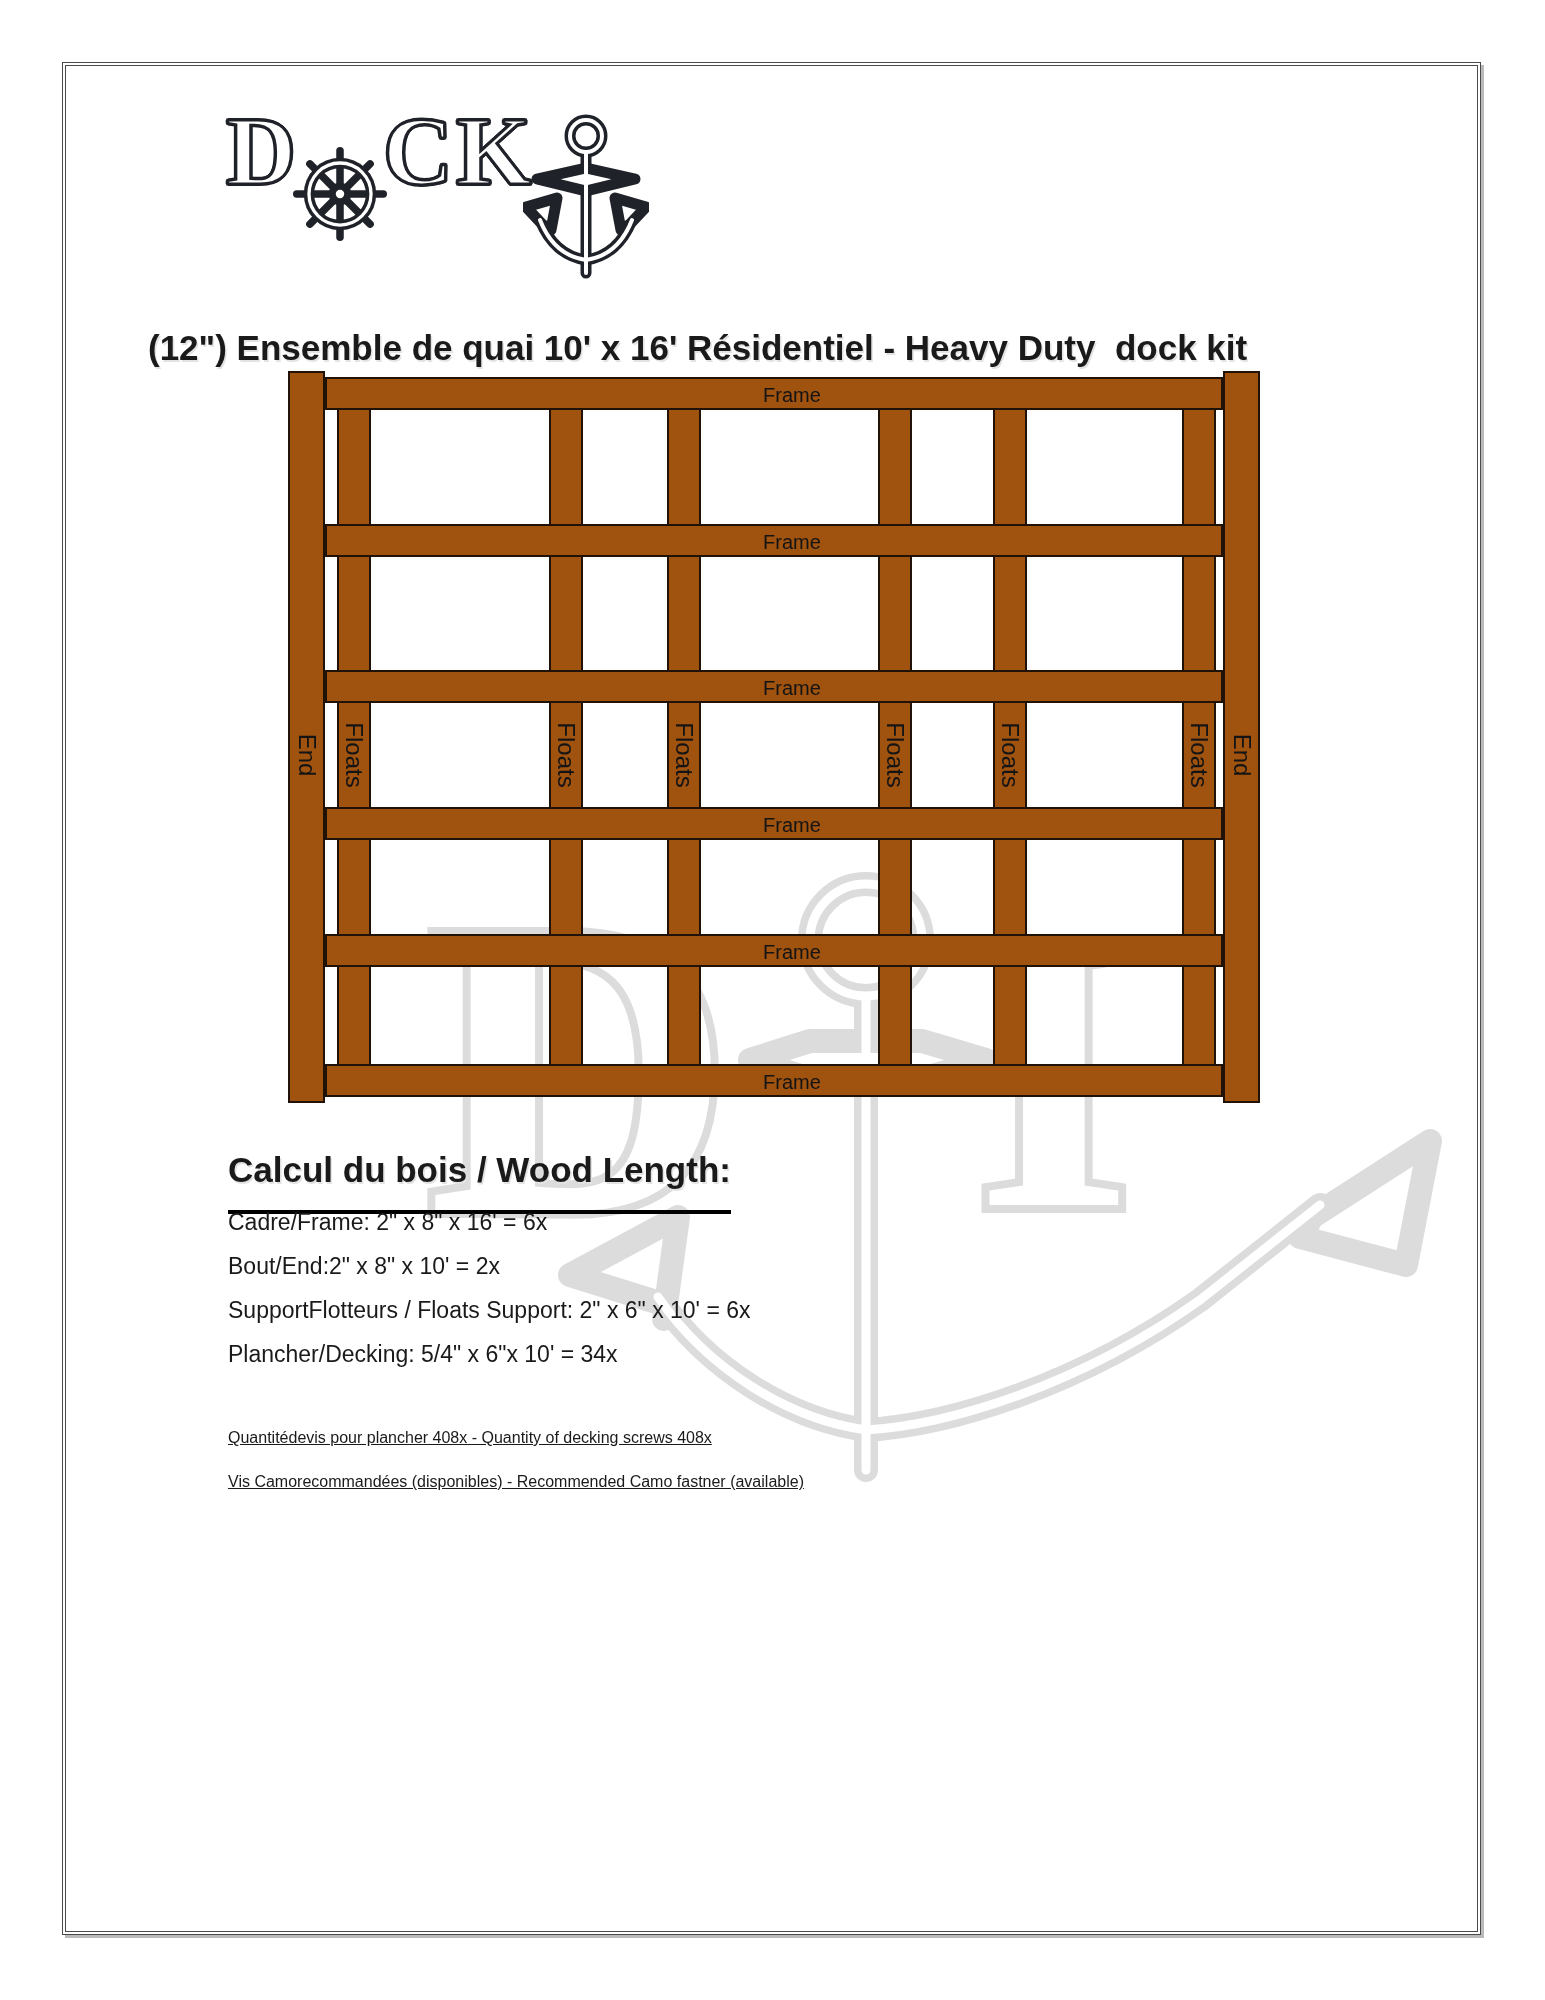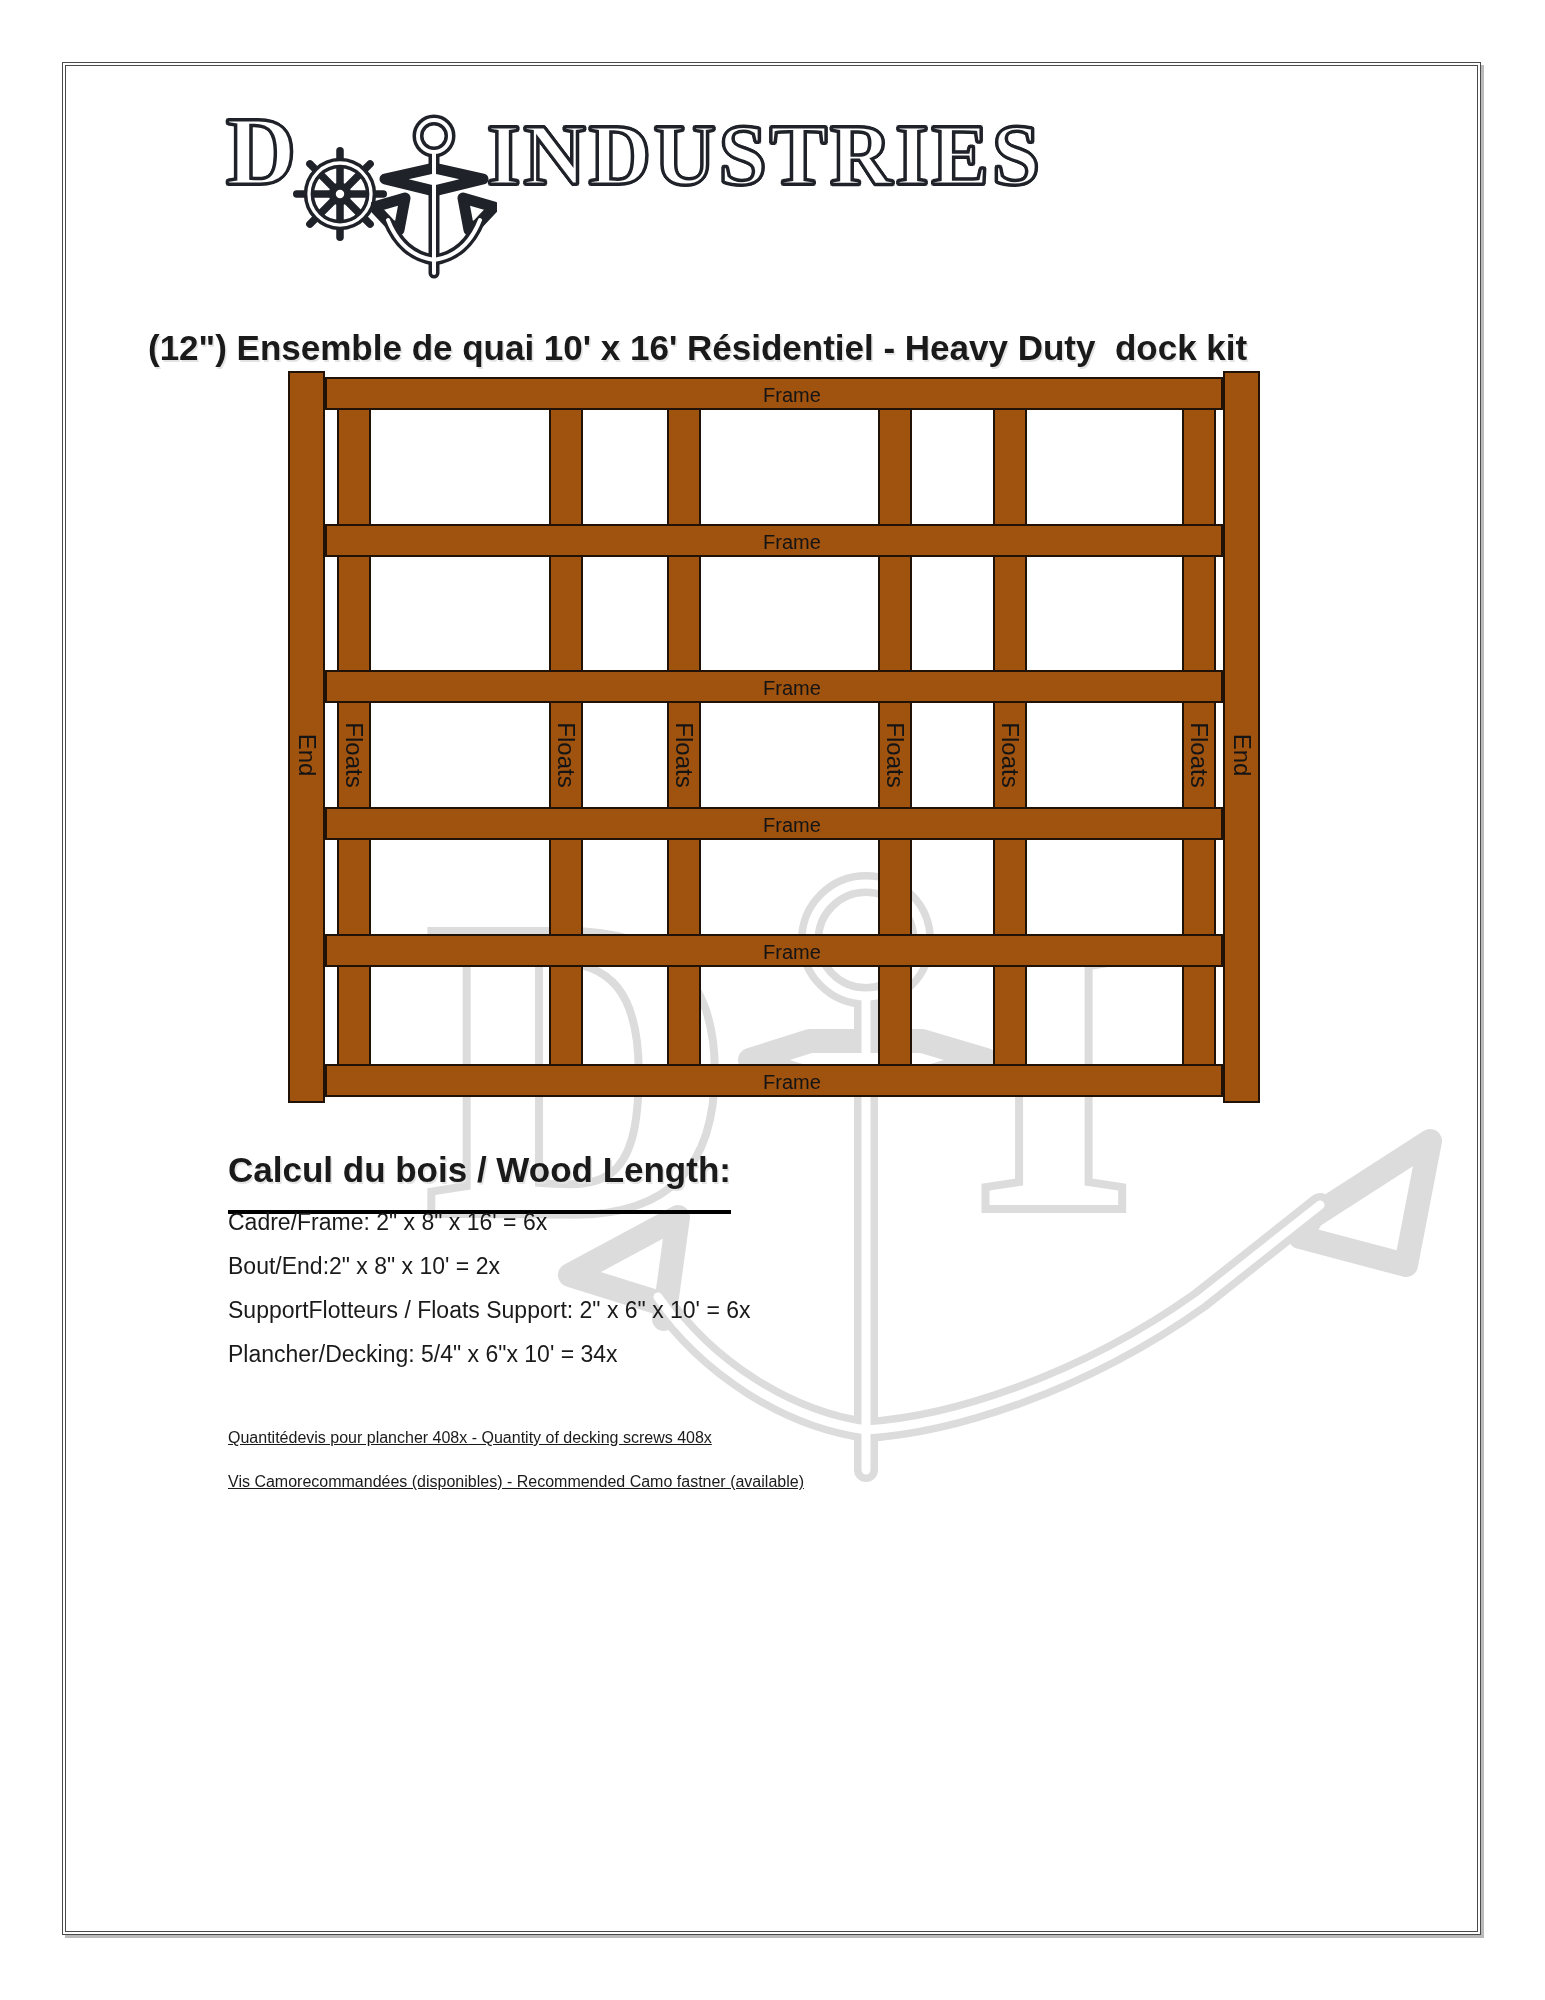--- a/index.html
+++ b/index.html
@@ -96,40 +96,40 @@
           <line x1="50" y1="50" x2="18" y2="82"></line>
             <line x1="50" y1="50" x2="82" y2="18"></line>
         </g>
         <circle cx="50" cy="50" r="33" stroke-width="11"></circle>
         <circle cx="50" cy="50" r="33" stroke="#ffffff" stroke-width="3.5"></circle>
       </g>
       <circle cx="50" cy="50" r="12" fill="#1f2228"></circle>
       <circle cx="50" cy="50" r="4.5" fill="#ffffff"></circle>
     </svg>
   </span>
+  <span class="big">CK</span>
   <span class="anchor-wrap">
     <svg width="126" height="172" viewBox="0 0 126 172">
       <g fill="none" stroke="#1f2228" stroke-width="11" stroke-linecap="round" stroke-linejoin="round">
         <circle cx="63" cy="26" r="16"></circle>
         <path d="M63 43 L63 150 L63 163"></path>
         <path d="M14 69 L63 58 L112 69 L63 81 Z" fill="#ffffff"></path>
         <path d="M63 150 C 42 147 26 133 17 110"></path>
         <path d="M19 114 L3 97 L34 88 L28 120 Z" fill="#ffffff"></path>
         <path d="M63 150 C 84 147 100 133 109 110"></path>
         <path d="M107 114 L123 97 L92 88 L98 120 Z" fill="#ffffff"></path>
       </g>
       <g fill="none" stroke="#ffffff" stroke-width="4" stroke-linecap="round" stroke-linejoin="round">
         <circle cx="63" cy="26" r="16"></circle>
         <path d="M63 43 L63 150 L63 163"></path>
         <path d="M63 150 C 42 147 26 133 17 110"></path>
         <path d="M63 150 C 84 147 100 133 109 110"></path>
       </g>
     </svg>
   </span>
-  <span class="small">INDUSTRIES</span>
 </div>
 
 <div class="title">(12") Ensemble de quai 10' x 16' Résidentiel - Heavy Duty  dock kit</div>
 
 <div class="diagram" id="diagram">
     <div class="beam" style="left: 49px; top: 20px; width: 34px; height: 692px; background: rgb(160, 82, 15); z-index: 1;"></div>
     <div class="beam" style="left: 261px; top: 20px; width: 34px; height: 692px; background: rgb(160, 82, 15); z-index: 1;"></div>
     <div class="beam" style="left: 379px; top: 20px; width: 34px; height: 692px; background: rgb(160, 82, 15); z-index: 1;"></div>
     <div class="beam" style="left: 590px; top: 20px; width: 34px; height: 692px; background: rgb(160, 82, 15); z-index: 1;"></div>
     <div class="beam" style="left: 705px; top: 20px; width: 34px; height: 692px; background: rgb(160, 82, 15); z-index: 1;"></div>

